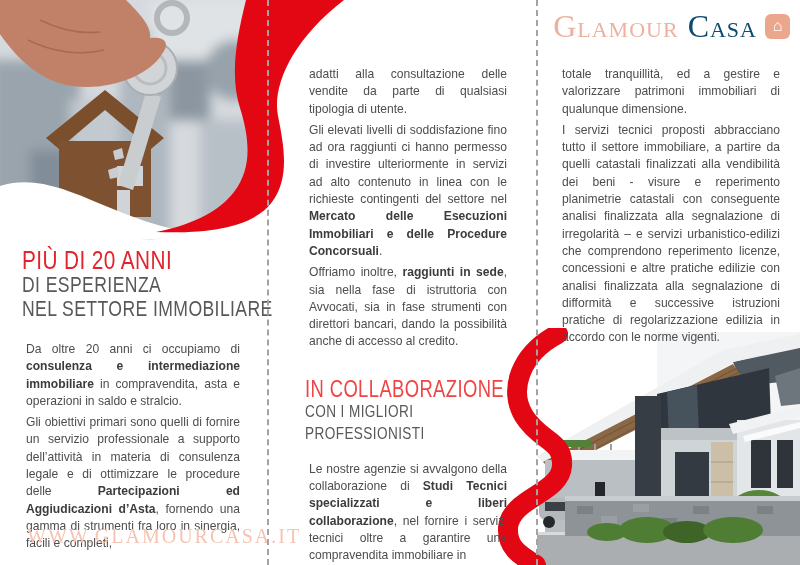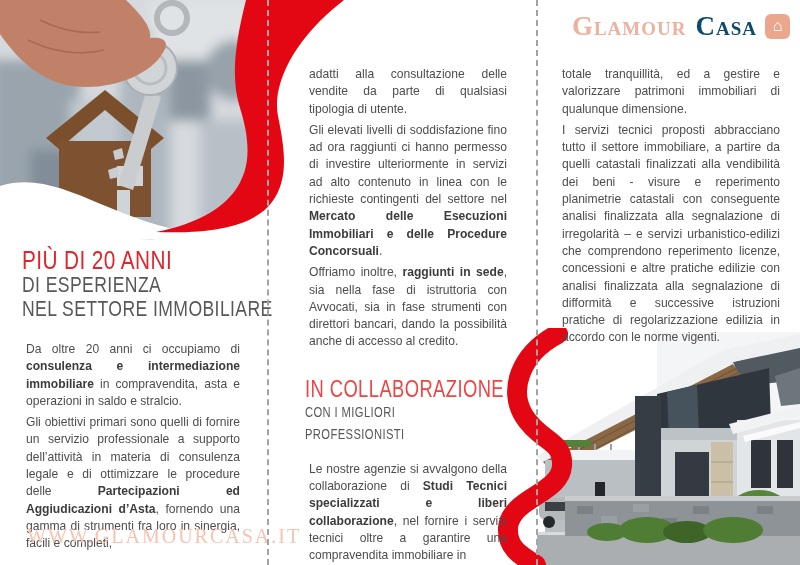--- a/index.html
+++ b/index.html
@@ -20,36 +20,36 @@
   #panel-right { left:558px; top:62px;  width:226px; }
 
   .display-line { display:block; white-space:nowrap; }
   .display-line > span {
     display:inline-block; transform:scaleX(0.8); transform-origin:0 50%;
     letter-spacing:0.5px; font-weight:400;
   }
   .h-red  { color:#e2242c; font-size:26px; line-height:26px; }
   .h-red-sm { color:#ef4444; font-size:23px; line-height:24px; }
   .h-gray { color:#57585a; font-size:22px; line-height:24px; }
-  .h-gray-sm { color:#57585a; font-size:14px; line-height:22px;text-decoration:underline; }
+  .h-gray-sm { color:#57585a; font-size:17px; line-height:22px;text-decoration:underline; }
 
   .body-copy { font-size:12.1px; line-height:17.3px; color:#4d4d4f; text-align:justify; }
   .body-copy p { margin:4px; }
   .body-copy b { color:#3c3c3e; font-weight:700; }
   .gap-top-20 { margin-top:20px; }
   .gap-top-26 { margin-top:26px; }
   .gap-top-16 { margin-top:16px; }
 
   .logo {
     position:absolute; top:12px; right:10px; z-index:10;
     display:flex; align-items:center;
   }
   .logo-word {
     font-family:"Liberation Serif", serif; font-variant:small-caps;
-    font-size:27px; line-height:28px; letter-spacing:1px;font-weight:bold;
+    font-size:32px; line-height:28px; letter-spacing:1px;
   }
   .logo-glamour { color:#eeb19e; }
   .logo-casa { color:#0c4a6e; margin-left:9px; }
   .logo-badge {
     width:25px; height:25px; margin-left:8px; background:#eba78d;
     border-radius:6px; display:flex; align-items:center; justify-content:center;
     color:#ffffff; font-size:16px; line-height:16px;
   }
 
   .watermark {

